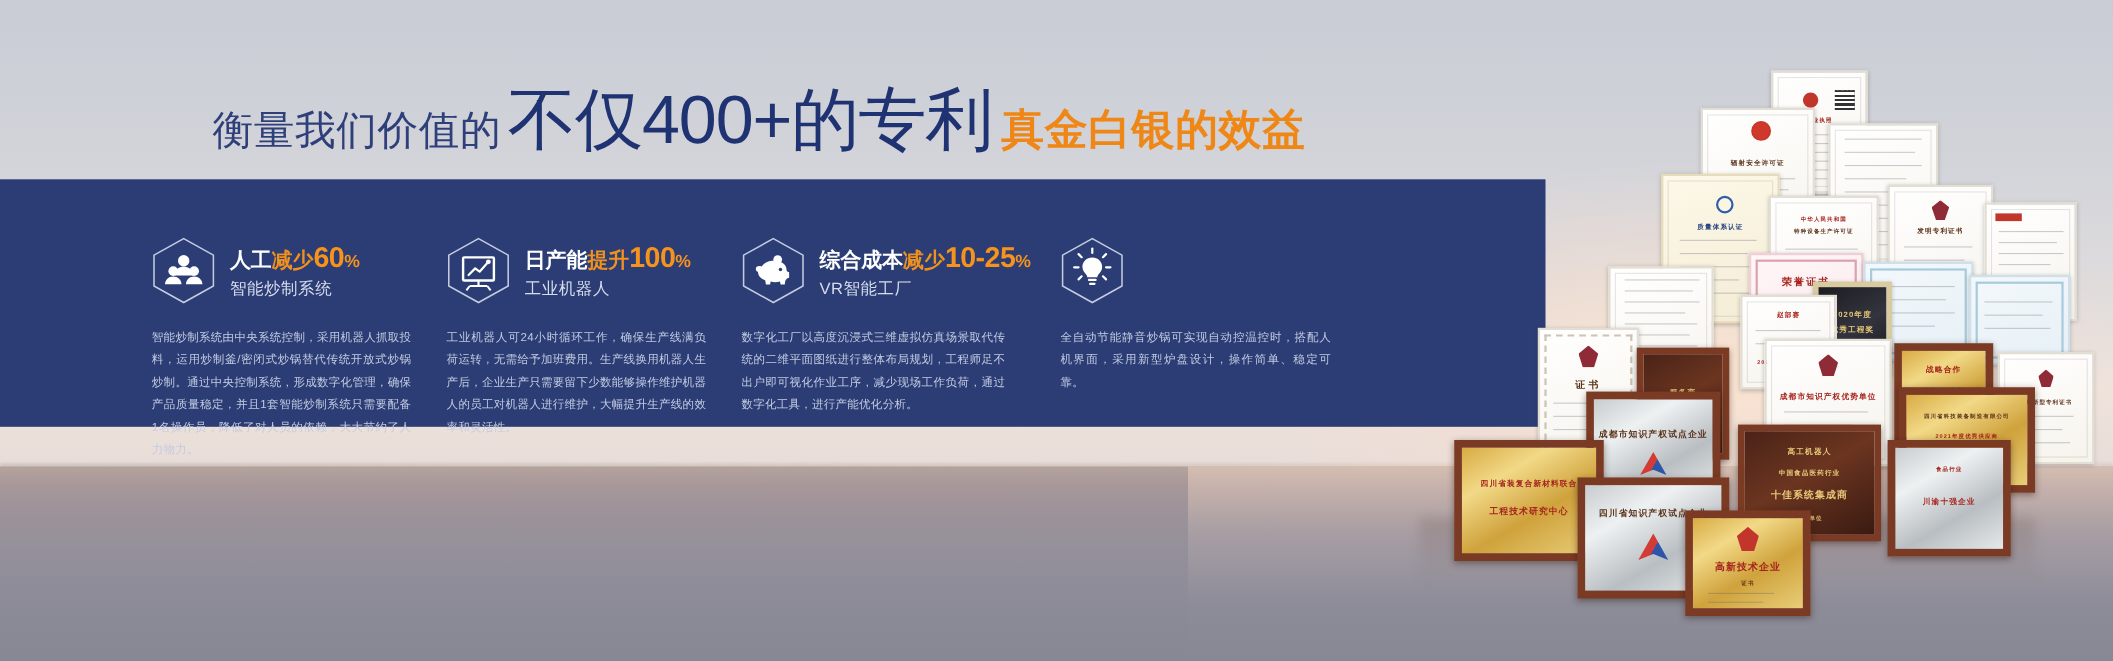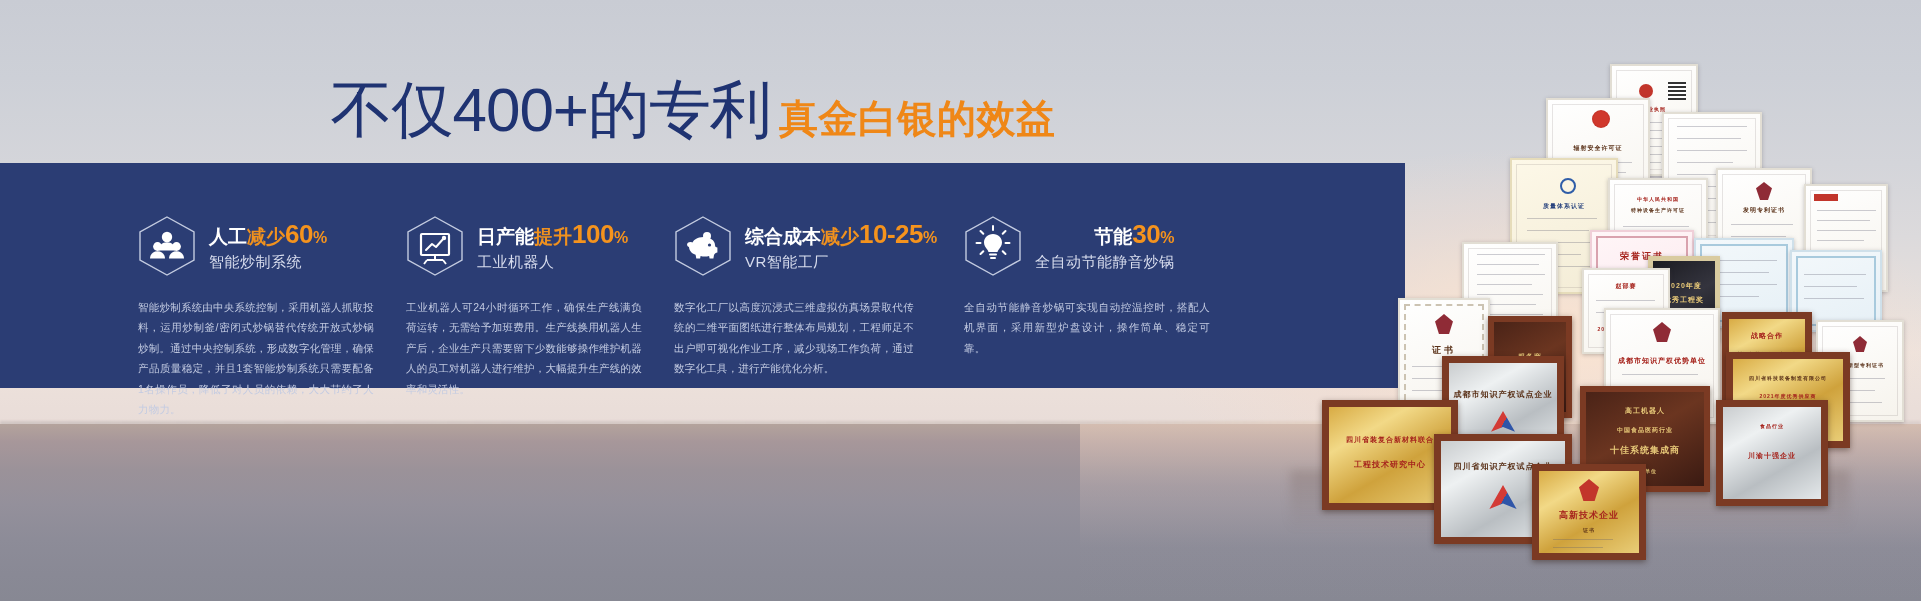--- a/index.html
+++ b/index.html
@@ -176,20 +176,21 @@
 
 <div id="banner">
 
   <div class="bg-sky"></div>
   <div class="bg-sky-glow"></div>
   <div class="bg-horizon"></div>
   <div class="bg-sea"></div>
   <div class="bg-sea-sheen"></div>
 
   <div class="headline">
+    <span class="hl-pre">衡量我们价值的</span>
     <span class="hl-big">不仅400+的专利</span>
     <span class="hl-accent">真金白银的效益</span>
   </div>
 
   <div class="panel"></div>
 
   <div class="features">
 
     <div class="feature f0">
       <div class="f-head">
@@ -271,26 +272,20 @@
               <line x1="29" y1="11" x2="29" y2="15"></line>
               <line x1="16.5" y1="16" x2="19.3" y2="18.8"></line>
               <line x1="41.5" y1="16" x2="38.7" y2="18.8"></line>
               <line x1="12.5" y1="28" x2="16.5" y2="28"></line>
               <line x1="45.5" y1="28" x2="41.5" y2="28"></line>
               <line x1="16.5" y1="39" x2="19.3" y2="36.2"></line>
               <line x1="41.5" y1="39" x2="38.7" y2="36.2"></line>
             </g>
           </svg>
         </span>
-        <span class="f-titles">
-          <span class="f-title">
-            <span class="t-a">节能</span><span class="t-b"></span><span class="t-num">30</span><span class="t-pct">%</span>
-          </span>
-          <span class="f-sub">全自动节能静音炒锅</span>
-        </span>
       </div>
       <div class="f-body">全自动节能静音炒锅可实现自动控温控时，搭配人机界面，采用新型炉盘设计，操作简单、稳定可靠。</div>
     </div>
 
   </div>
 
   <div class="reflect"></div>
   <div class="certwall">
 
     <div class="cert paper" style="left:394px;top:14px;width:88px;height:112px;">

